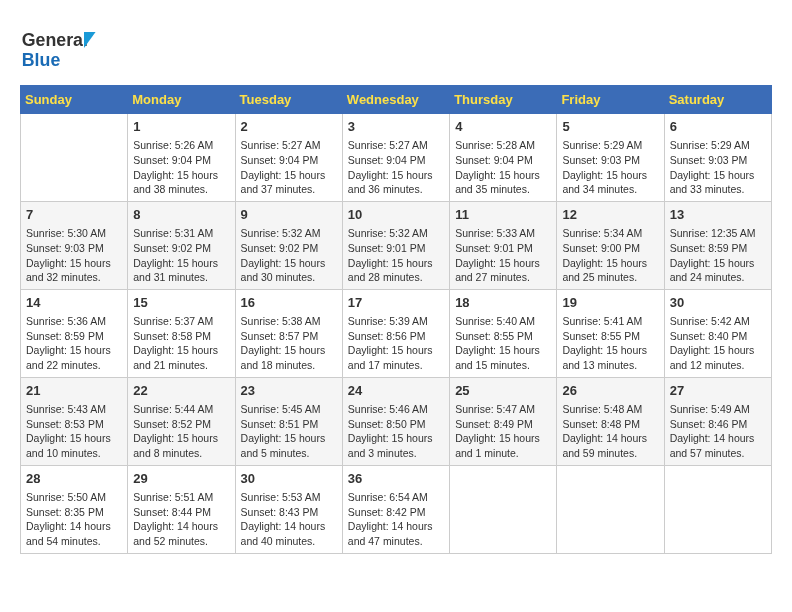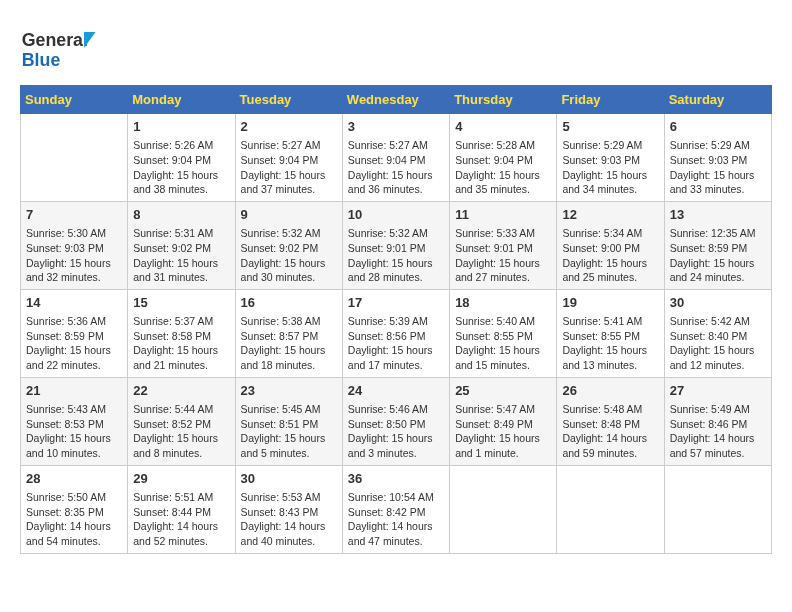--- a/index.html
+++ b/index.html
@@ -319,21 +319,21 @@
         </td>
         <td>
           <span class="day-num">30</span>
           <div>Sunrise: 5:53 AM</div>
           <div>Sunset: 8:43 PM</div>
           <div>Daylight: 14 hours</div>
           <div>and 40 minutes.</div>
         </td>
         <td>
           <span class="day-num">36</span>
-          <div>Sunrise: 10:54 AM</div>
+          <div>Sunrise: 6:54 AM</div>
           <div>Sunset: 8:42 PM</div>
           <div>Daylight: 14 hours</div>
           <div>and 47 minutes.</div>
         </td>
         <td class="empty"></td>
         <td class="empty"></td>
         <td class="empty"></td>
       </tr>
     </tbody>
 </table>

